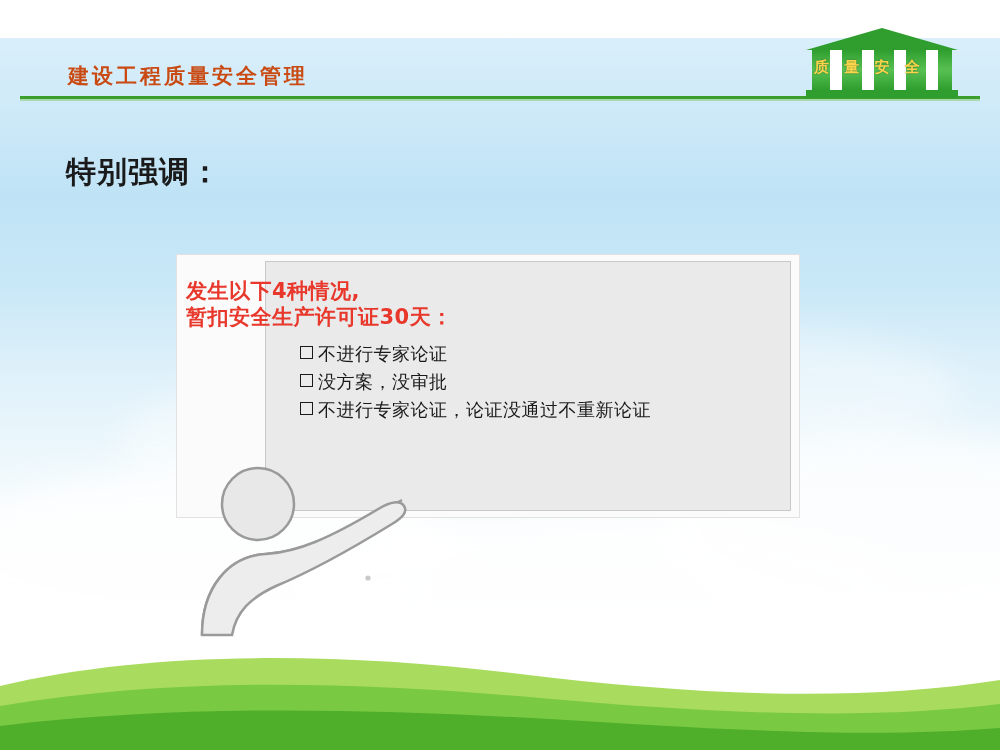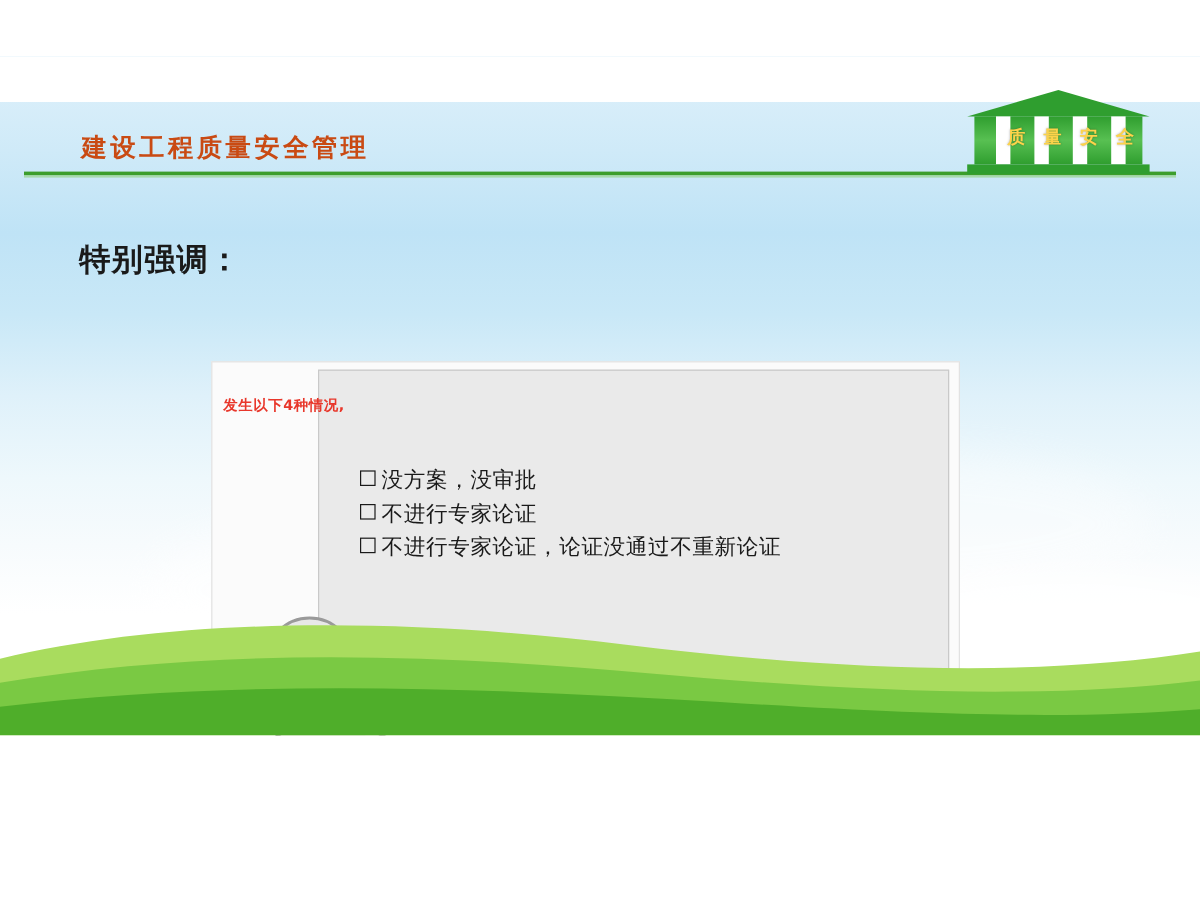--- a/index.html
+++ b/index.html
@@ -8,33 +8,32 @@
   }
   body {
     width: 1000px;
     height: 750px;
     overflow: hidden;
     font-family: "Liberation Sans", sans-serif;
   }
   .slide {
     position: relative;
     width: 1000px;
-    height: 566px;
+    height: 750px;
     background: linear-gradient(to bottom,
         #dff1fb 0%,
         #cfeaf8 14%,
         #bfe3f6 26%,
         #c9e8f7 38%,
         #dff1fa 50%,
         #eef8fc 62%,
         #f7fbfd 72%,
         #ffffff 82%,
         #ffffff 100%);
     overflow: hidden;
-    margin-top: 47px;
   }
   
   .cloud {
     position: absolute;
     background: #ffffff;
     border-radius: 50%;
     filter: blur(16px);
     opacity: 0.85;
   }
   .cloud.c1 { left: -60px;  top: 470px; width: 520px; height: 170px; }
@@ -108,36 +107,36 @@
   .logo .base {
     position: absolute;
     left: 0px; top: 62px;
     width: 152px; height: 8px;
     background: #2f9e2f;
   }
   .logo .ltext {
     position: absolute;
     left: 8px; top: 30px;
     width: 136px;
-    text-align: right;
+    text-align: left;
     font-family: "DejaVu Sans", "Liberation Sans", sans-serif;
     font-size: 15px;
     font-weight: bold;
     color: #fcd34a;
     letter-spacing: 5px;
     text-shadow: 0 0 2px rgba(0,0,0,.35);
     white-space: nowrap;
   }
 
   
   .slide-heading {
     position: absolute;
     left: 66px; top: 152px;
     font-family: "DejaVu Serif", "Liberation Serif", serif;
-    font-size: 26px;
+    font-size: 30px;
     font-weight: bold;
     color: #1a1a1a;
     letter-spacing: 1px;
   }
 
   
   .board {
     position: absolute;
     left: 176px; top: 254px;
     width: 622px; height: 262px;
@@ -148,21 +147,21 @@
     position: absolute;
     left: 88px; top: 6px;
     width: 524px; height: 248px;
     background: #eaeaea;
     border: 1px solid #c9c9c9;
   }
   .board-red {
     position: absolute;
     left: 186px; top: 278px;
     font-family: "DejaVu Sans", "Liberation Sans", sans-serif;
-    font-size: 12px;
+    font-size: 21px;
     font-weight: bold;
     color: #e8372b;
     line-height: 26px;
     letter-spacing: 0.5px;
   }
   .board-list {
     position: absolute;
     left: 300px; top: 340px;
     font-family: "DejaVu Sans", "Liberation Sans", sans-serif;
     font-size: 18px;
@@ -217,25 +216,26 @@
   </div>
 
   <div class="slide-heading">特别强调：</div>
 
   <div class="board">
     <div class="board-inner"></div>
   </div>
 
   <div class="board-red">
     <div>发生以下4种情况,</div>
+    <div>暂扣安全生产许可证30天：</div>
   </div>
 
   <div class="board-list">
+    <div class="row"><span class="chk"></span><span>不进行专家论证</span></div>
     <div class="row"><span class="chk"></span><span>没方案，没审批</span></div>
-    <div class="row"><span class="chk"></span><span>不进行专家论证</span></div>
     <div class="row"><span class="chk"></span><span>不进行专家论证，论证没通过不重新论证</span></div>
   </div>
 
   <svg class="person" viewBox="0 0 260 180">
     <circle cx="78" cy="44" r="36" fill="#e8e8e8" stroke="#9a9a9a" stroke-width="2.5"></circle>
     <path d="M22 175 C22 128, 48 96, 86 94 C124 92, 160 74, 222 40" fill="#eeeeee" stroke="#9a9a9a" stroke-width="2.5"></path>
     <path d="M22 175 C22 128, 48 96, 86 94 C118 92, 150 78, 200 48
              C210 42, 220 40, 224 46 C228 52, 222 58, 212 64
              C160 96, 120 116, 96 126 C70 138, 56 152, 52 175 Z" fill="#ededed" stroke="#9a9a9a" stroke-width="2.5"></path>
     <circle cx="188" cy="118" r="2.6" fill="#c9c9c9"></circle>

